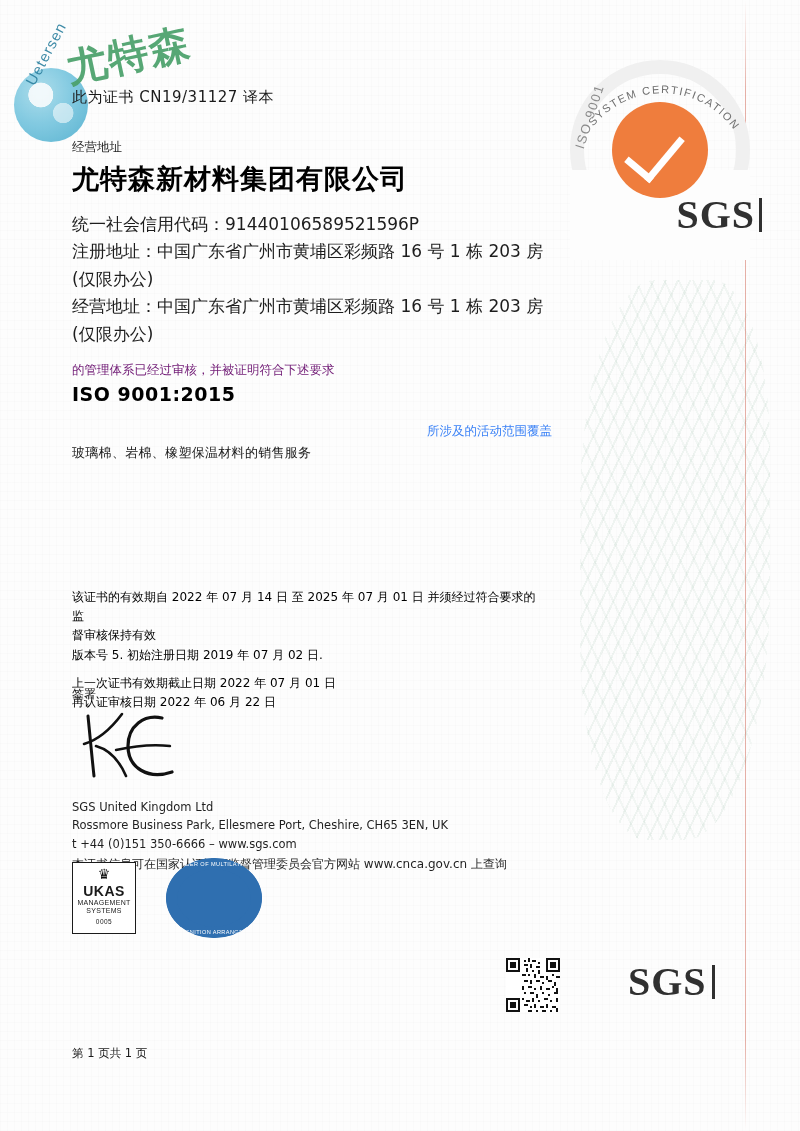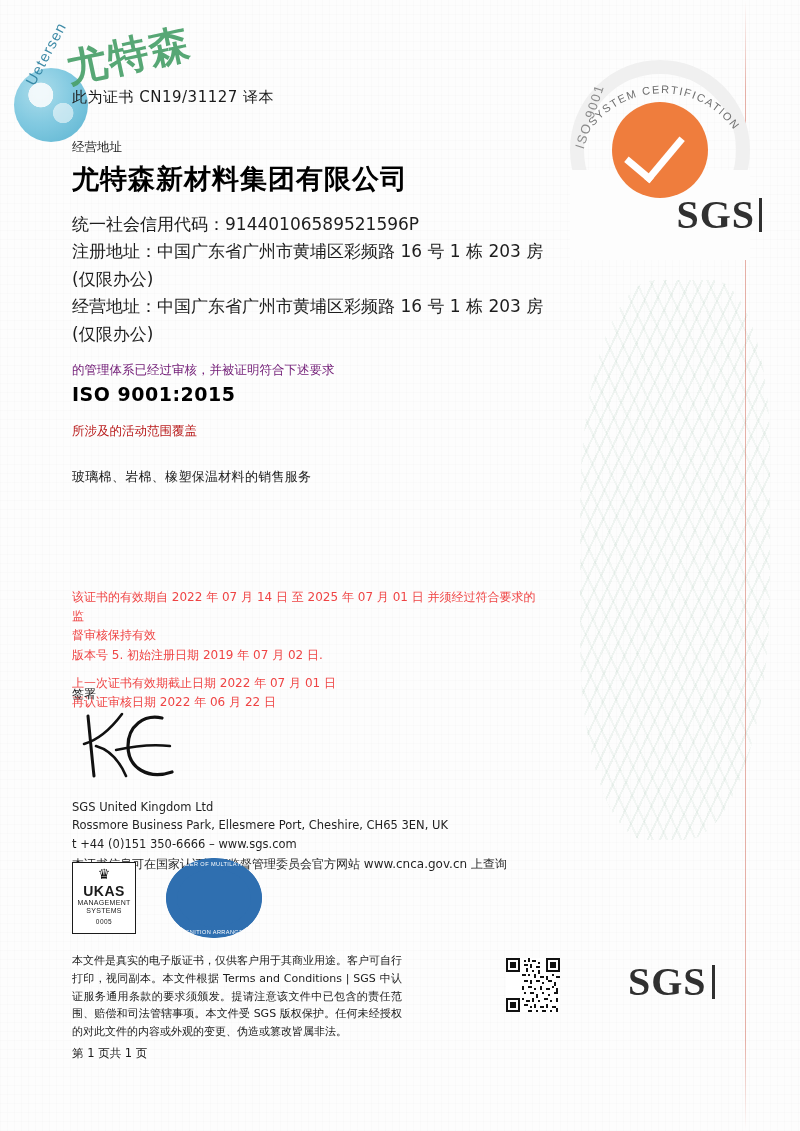--- a/index.html
+++ b/index.html
@@ -120,26 +120,26 @@
   .ln{font-family:"DejaVu Sans","Liberation Sans",sans-serif;}
   .translation{font-size:15px;color:#1a1a1a;margin-bottom:32px;letter-spacing:.5px;}
   .small-lead{font-size:12.5px;color:#222;margin-bottom:6px;}
   .org-name{
     font-size:27px;font-weight:bold;color:#000;line-height:1.28;
     letter-spacing:1px;margin:0 0 14px 0;max-width:400px;
   }
   .meta{font-size:17px;line-height:1.62;color:#1d1d1d;margin-bottom:14px;}
   .conform{font-size:12.5px;color:#701a75;margin-bottom:4px;}
   .standard{font-size:19px;font-weight:bold;letter-spacing:.5px;margin-bottom:18px;color:#000;}
-  .scope-lead{font-size:12.5px;margin-bottom:28px;color:#b91c1c;}
+  .scope-lead{font-size:12.5px;margin-bottom:4px;color:#3b82f6;text-align:right;}
   .scope-text{font-size:13px;color:#1a1a1a;letter-spacing:.3px;}
 
   
   .validity{position:absolute;left:72px;top:588px;width:470px;}
-  .validity .row{font-size:12px;line-height:1.6;color:#ef4444;}
+  .validity .row{font-size:12px;line-height:1.6;color:#000000;}
   .validity .gap{height:9px;}
   .sign-label{position:absolute;left:72px;top:686px;font-size:12px;color:#1a1a1a;font-family:Liberation Mono, monospace;}
   .signature{position:absolute;left:76px;top:706px;width:130px;height:80px;}
 
   
   .issuer{position:absolute;left:72px;top:798px;width:480px;}
   .issuer .l{font-size:11.5px;line-height:1.6;color:#1f1f1f;font-family:"DejaVu Sans","Liberation Sans",sans-serif;}
   .issuer .cn{font-size:12px;line-height:1.6;color:#1f1f1f;margin-top:2px;}
 
   
@@ -266,21 +266,20 @@
       <div class="ms">SYSTEMS</div>
       <div class="num">0005</div>
     </div>
     <div class="iaf">
       <div class="outer"></div>
       <div class="ctop">MEMBER OF MULTILATERAL</div>
       <div class="cbot">RECOGNITION ARRANGEMENT</div>
     </div>
   </div>
 
-  <div class="disclaimer ln">本文件是真实的电子版证书，仅供客户用于其商业用途。客户可自行打印，视同副本。本文件根据 Terms and Conditions | SGS 中认证服务通用条款的要求须颁发。提请注意该文件中已包含的责任范围、赔偿和司法管辖事项。本文件受 SGS 版权保护。任何未经授权的对此文件的内容或外观的变更、伪造或篡改皆属非法。</div>
 
   <div class="qr">
     <svg width="54" height="54" viewBox="0 0 27 27" shape-rendering="crispEdges">
       <rect width="27" height="27" fill="#fff"></rect>
       <g fill="#111">
         <rect x="0" y="0" width="7" height="1"></rect>
           <rect x="0" y="6" width="7" height="1"></rect>
         <rect x="0" y="0" width="1" height="7"></rect>
           <rect x="6" y="0" width="1" height="7"></rect>
         <rect x="2" y="2" width="3" height="3"></rect>

